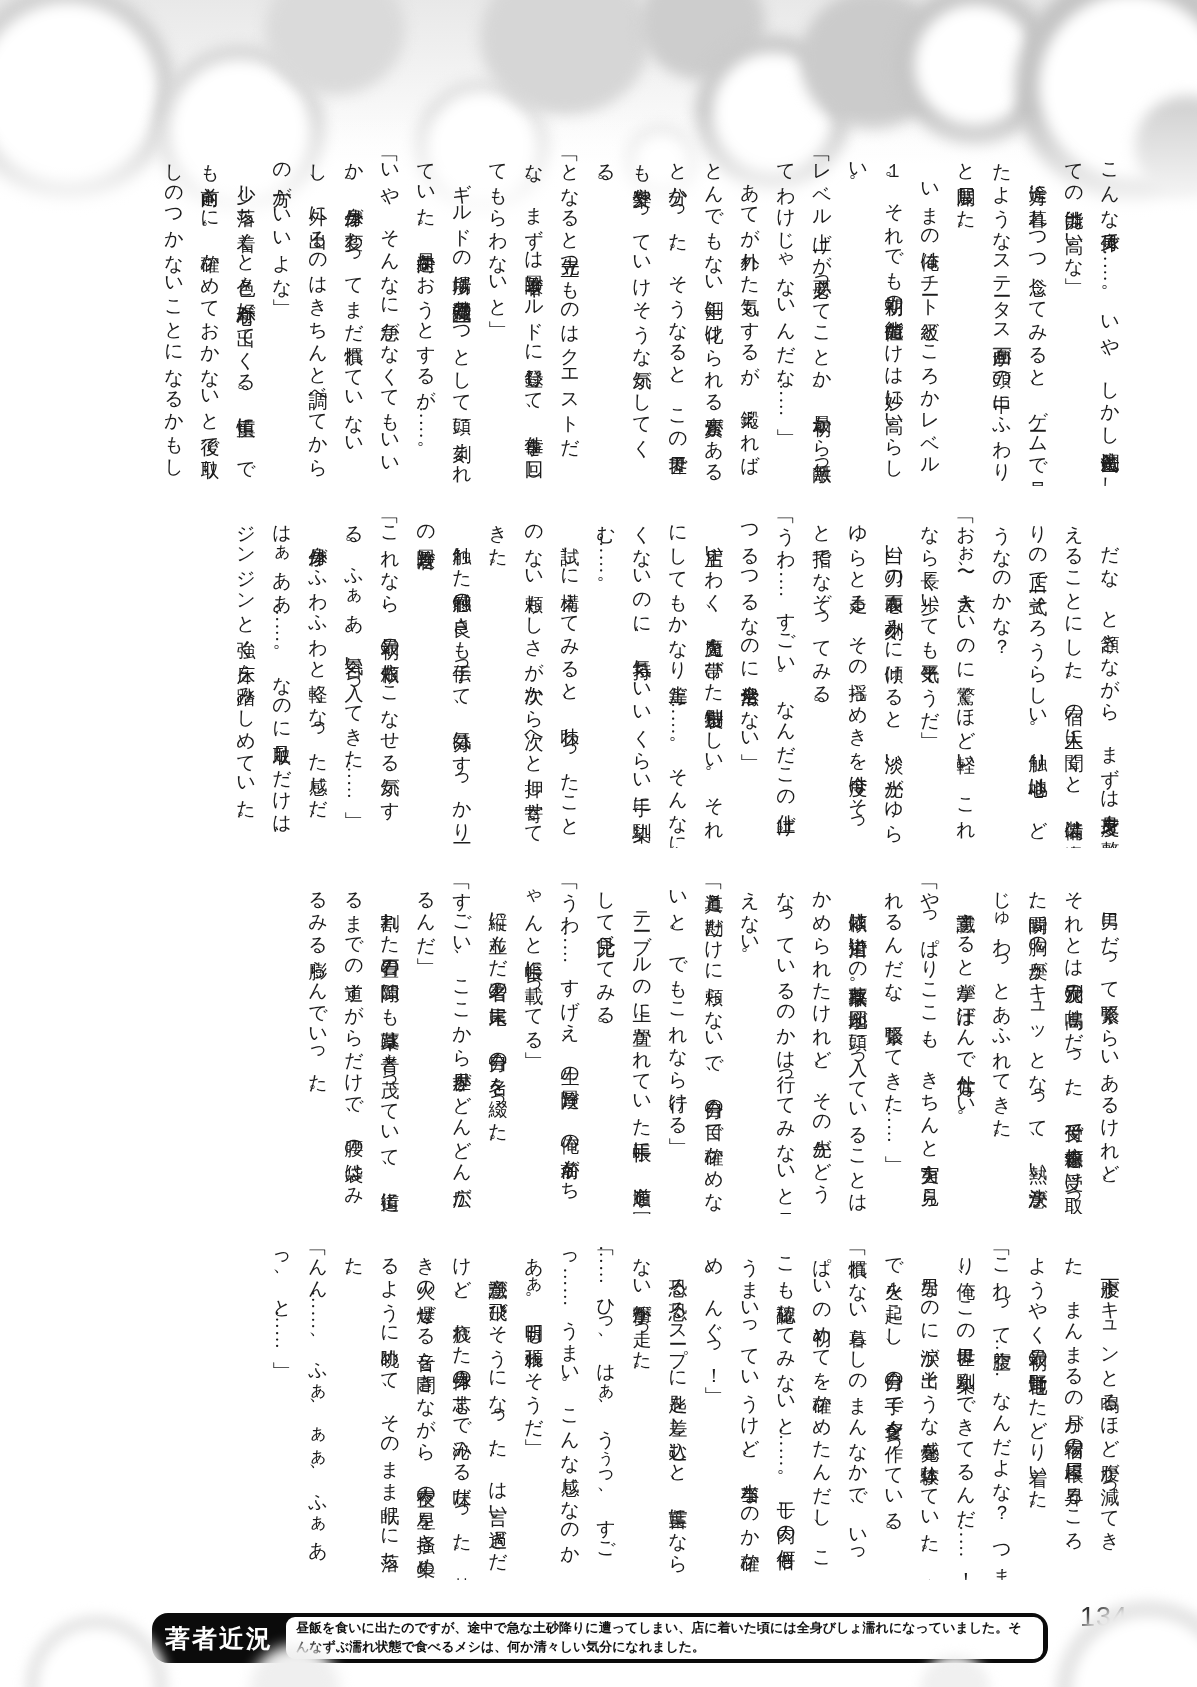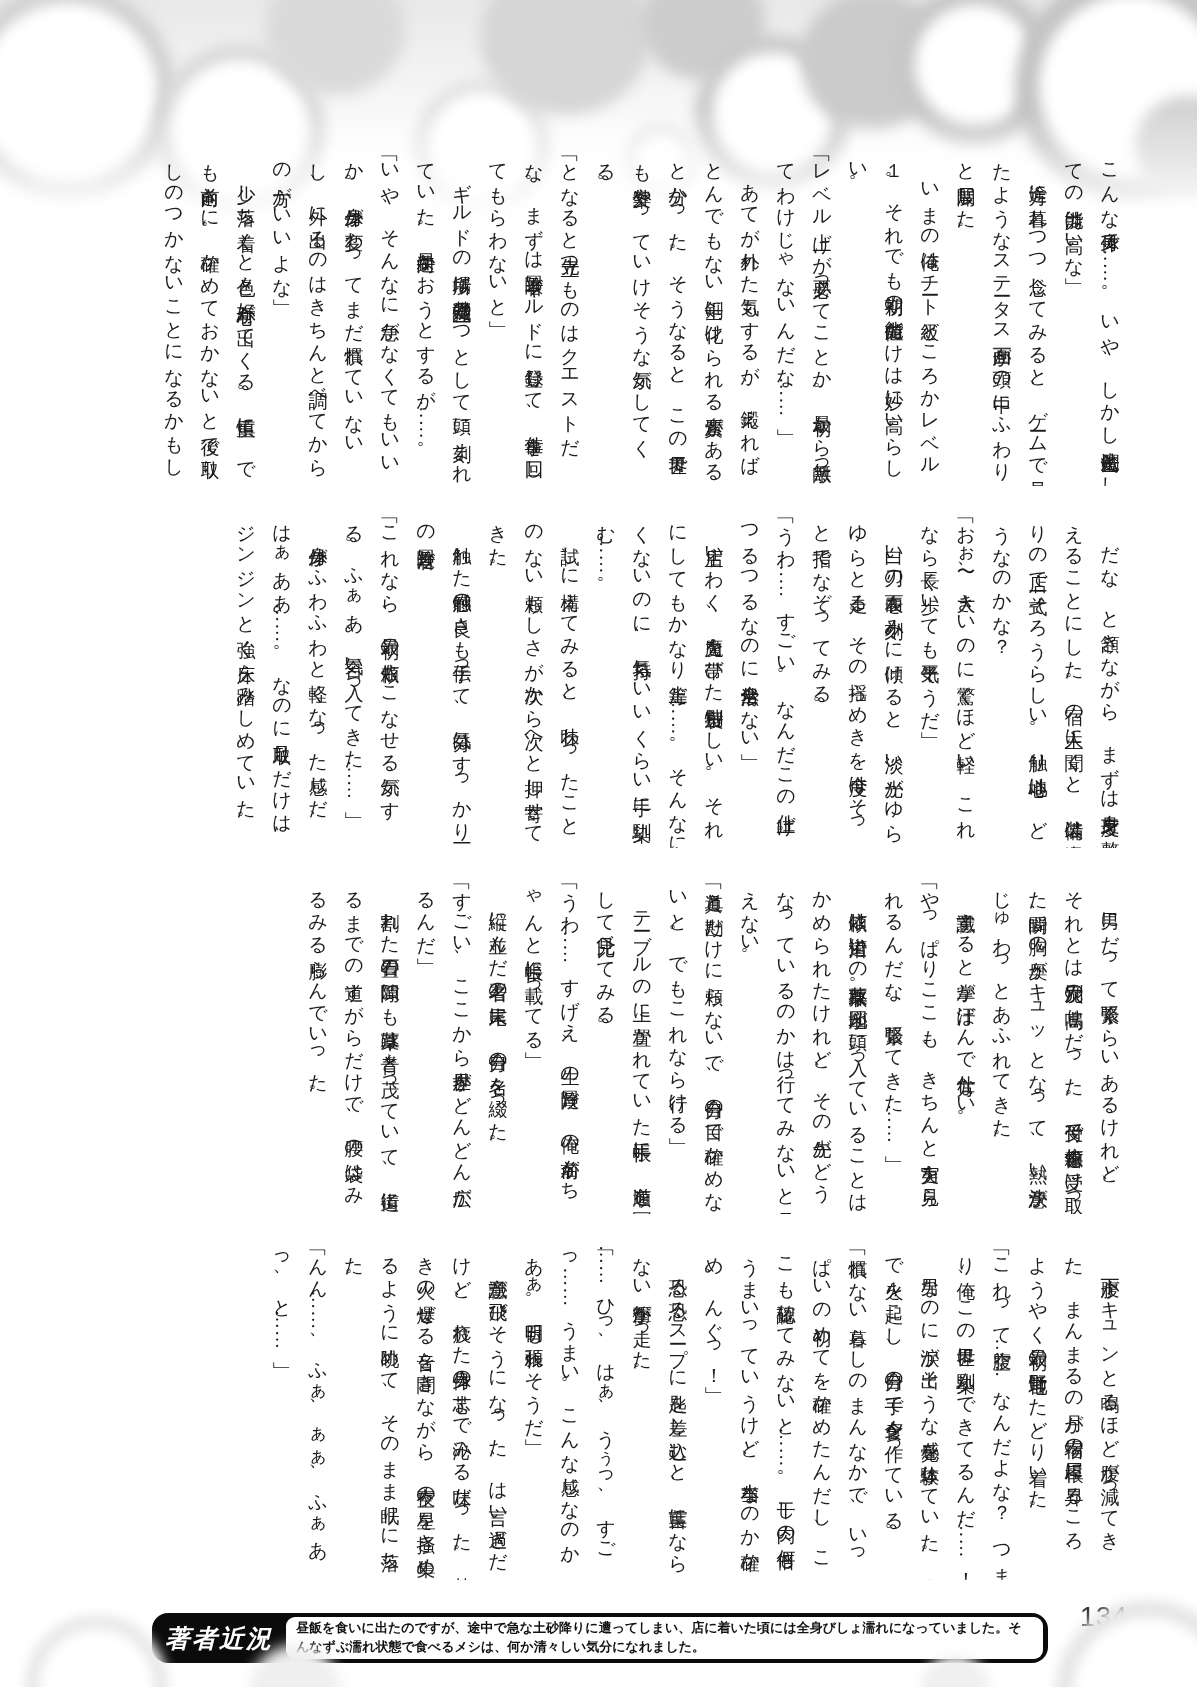--- a/index.html
+++ b/index.html
@@ -60,21 +60,21 @@
   .footer-bar{
     position:absolute;left:152px;top:1613px;width:896px;height:50px;
     background:#0b0b0b;border-radius:16px;
     display:flex;align-items:stretch;
     font-family:"Liberation Sans","DejaVu Sans",sans-serif;
     box-sizing:border-box;
   }
   .footer-label{
     color:#ffffff;font-weight:bold;font-size:25px;letter-spacing:2px;
     display:flex;align-items:center;justify-content:center;
-    padding:2px 13px;white-space:nowrap;font-style:italic;
+    padding:2px 13px;white-space:nowrap;
   }
   .footer-note{
     background:#ffffff;border-radius:9px;
     margin:4px 5px 4px 0;flex:1;
     font-size:13px;line-height:1.45;font-weight:bold;color:#111111;
     padding:3px 10px;display:flex;align-items:center;
     box-sizing:border-box;
   }
   .page-number{
     position:absolute;left:1080px;top:1602px;

